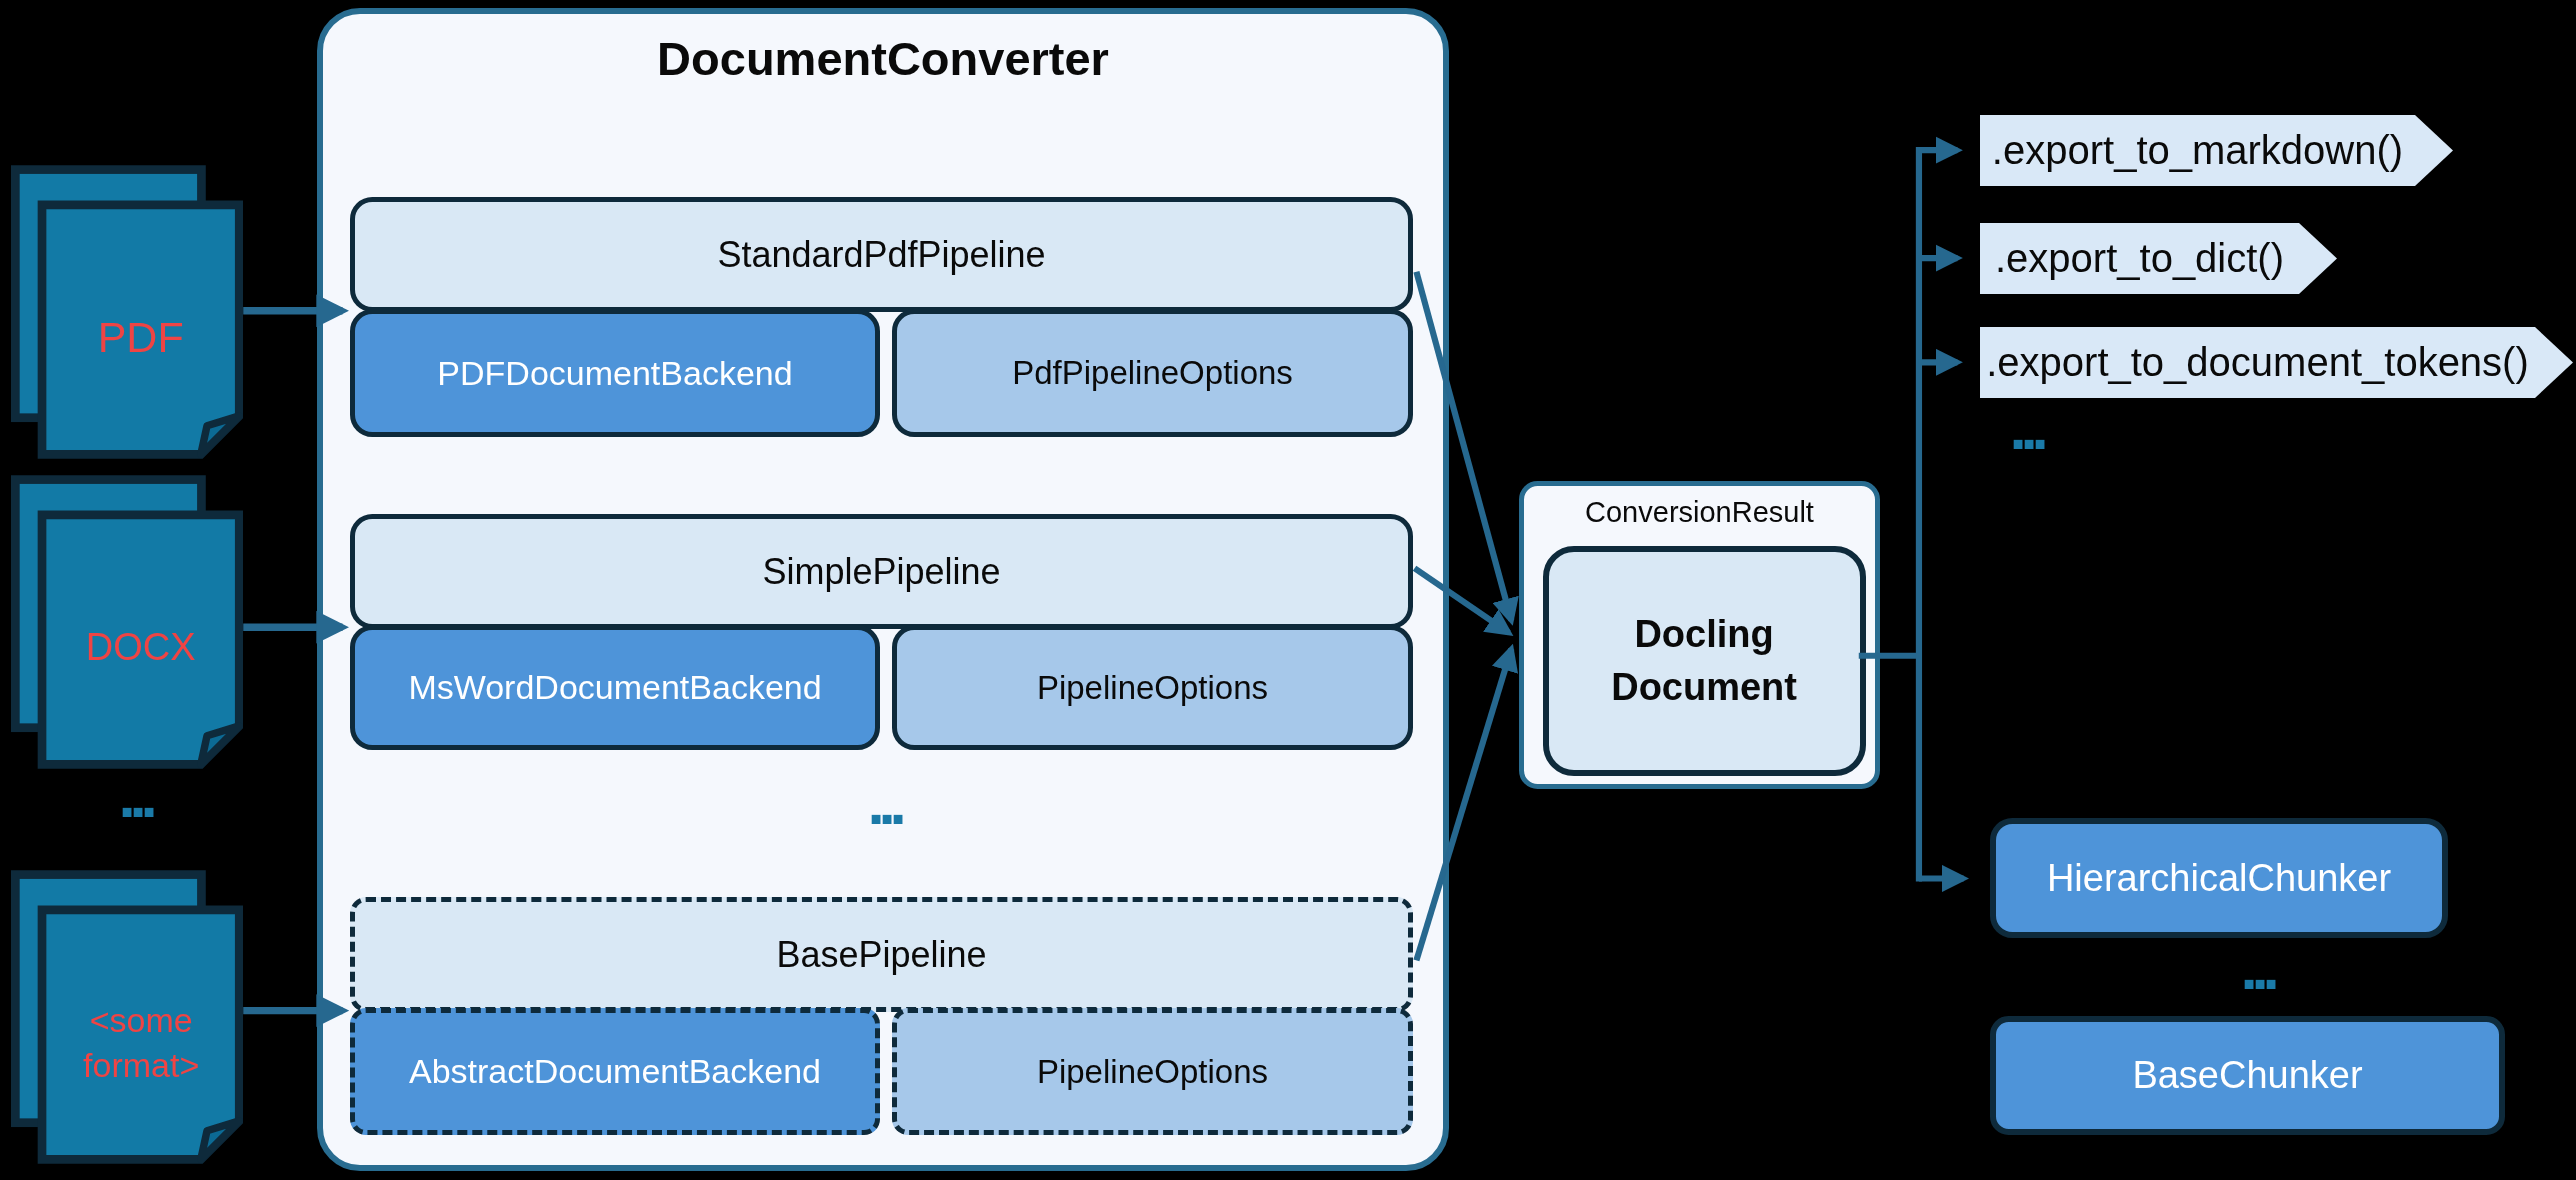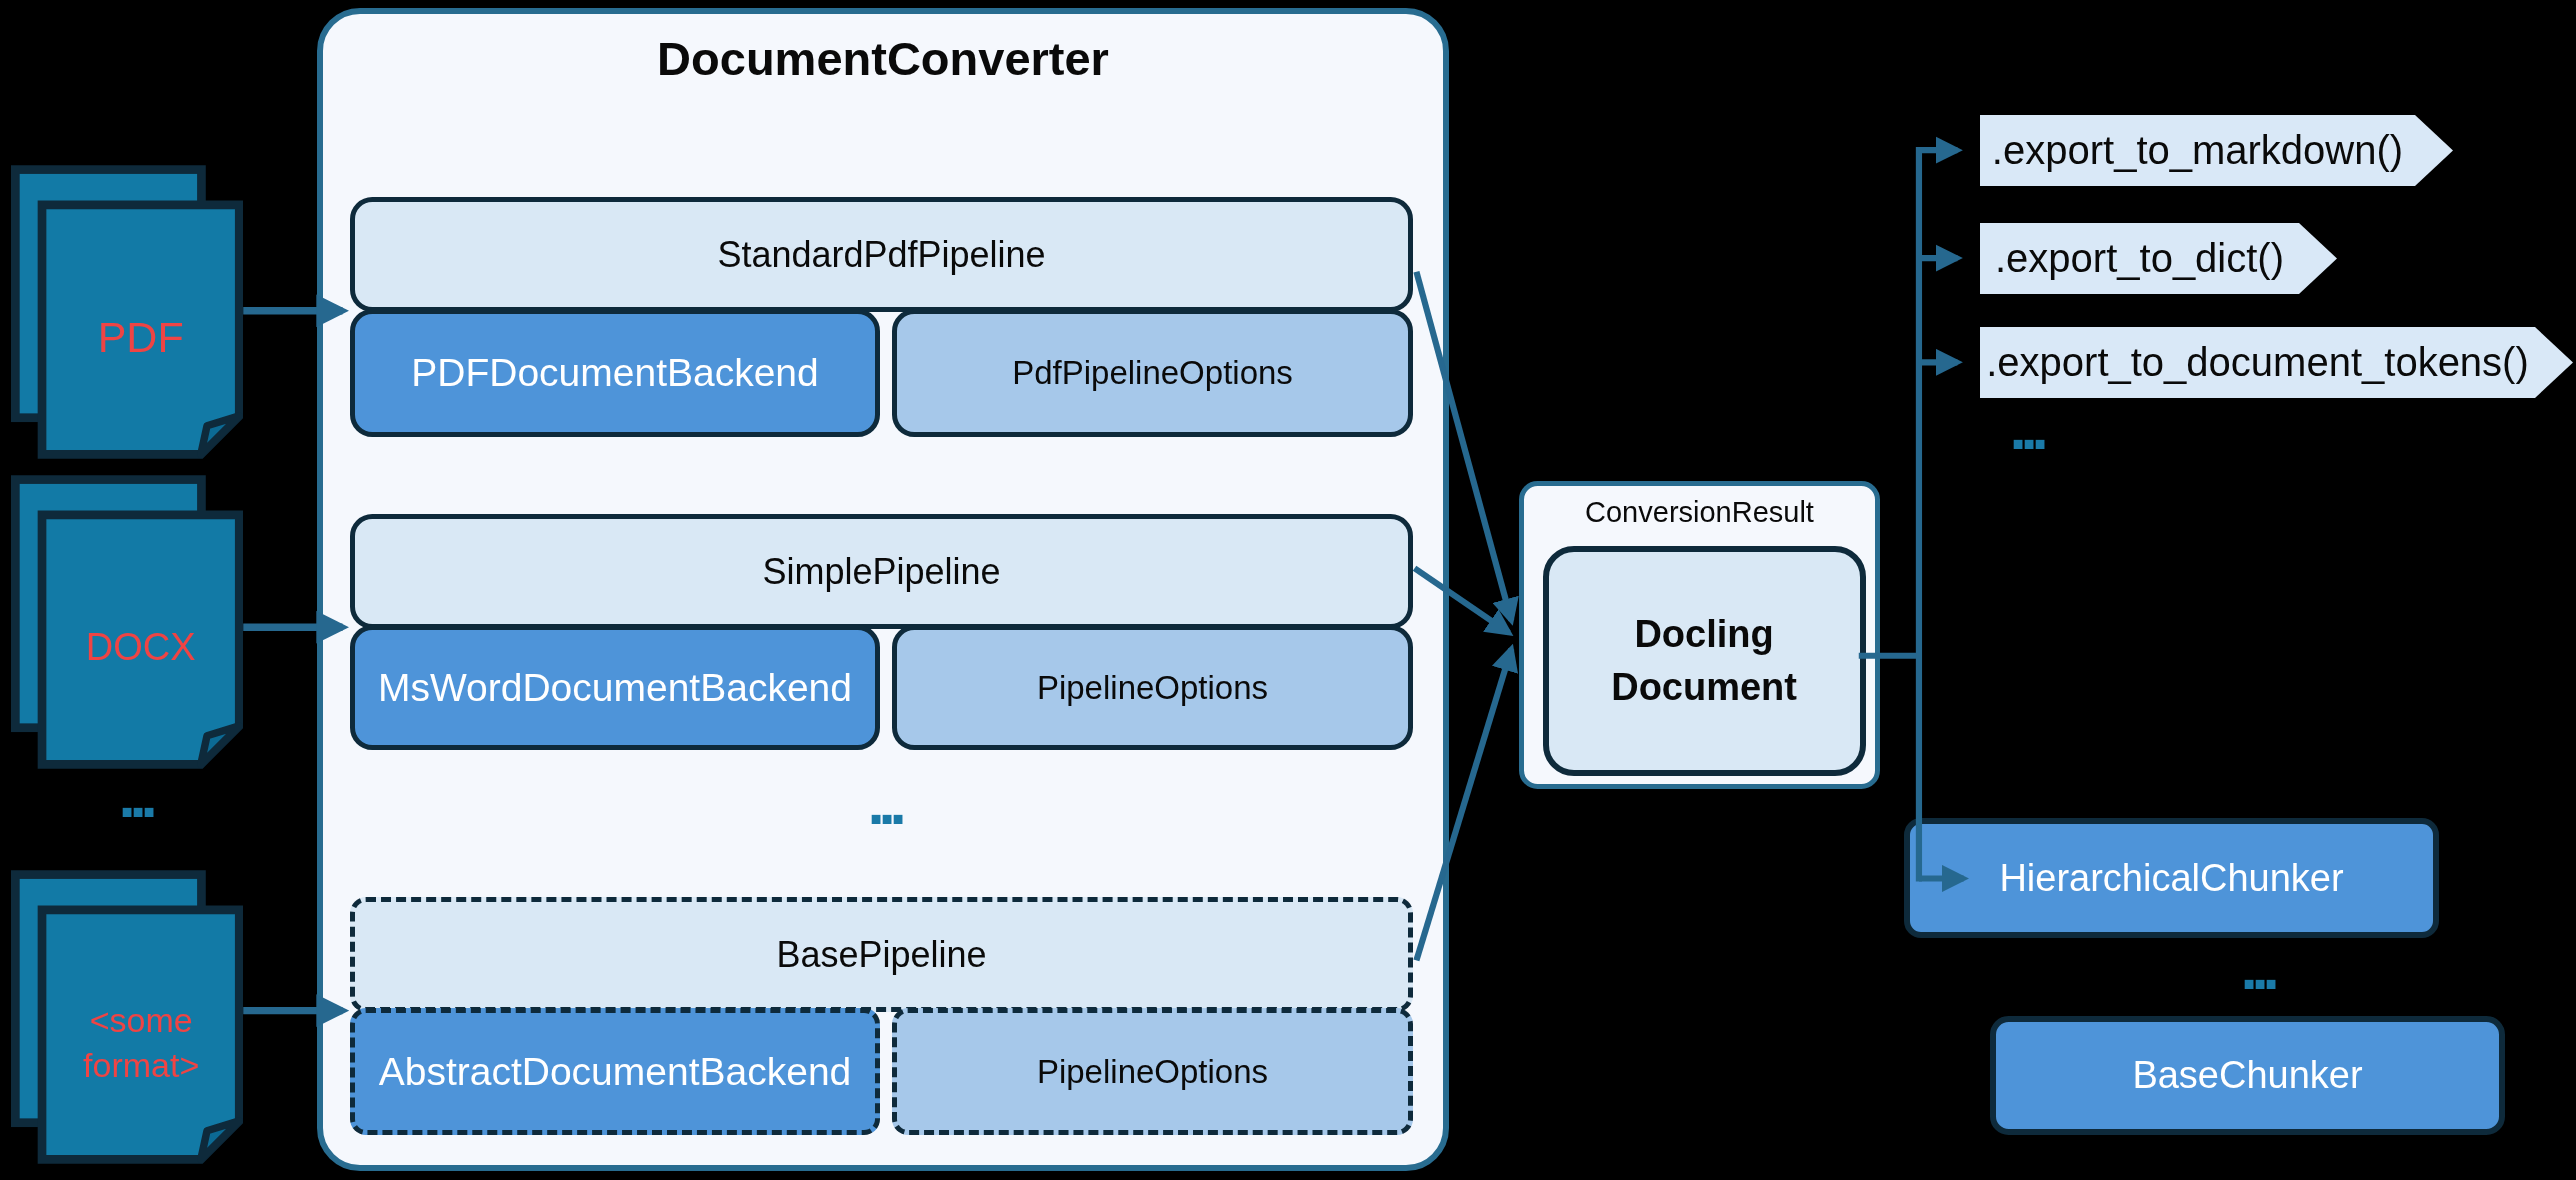--- a/index.html
+++ b/index.html
@@ -11,21 +11,21 @@
   .flexc{display:flex;align-items:center;justify-content:center;text-align:center;}
 
   
   .converter{background:#f5f8fd;border:6.2px solid #286c90;border-radius:43px;}
   .converter-title{font-size:47px;font-weight:bold;color:#0a0a0a;}
 
   
   .name-box{background:#d9e8f5;border:5.6px solid #0e2a3b;border-radius:22.3px;
             font-size:36px;color:#0a0a0a;z-index:2;}
   .backend-box{background:#4e94d9;border:5.6px solid #0e2a3b;border-radius:22.3px;
-            font-size:39px;color:#ffffff;z-index:3;}
+            font-size:34px;color:#ffffff;z-index:3;}
   .options-box{background:#a6c8ea;border:5.6px solid #0e2a3b;border-radius:22.3px;
             font-size:33px;color:#0a0a0a;z-index:3;}
   .dashed{border-style:dashed;border-radius:16px;}
 
   
   .doc-icon{width:232px;height:297px;z-index:2;}
   .doc-icon svg{position:absolute;left:0;top:0;}
   .doc-label{position:absolute;left:31px;top:48px;width:197px;height:249px;
              color:#ef4444;padding-bottom:43px;}
   .doc-label.pdf{font-size:43px;}
@@ -110,21 +110,21 @@
   <div class="abs result-box" style="left:1519px;top:481px;width:361px;height:308px;">
     <div class="result-label">ConversionResult</div>
     <div class="abs flexc docling-box" style="left:18.6px;top:60px;width:323px;height:230px;">Docling Document</div>
   </div>
 
   <div class="abs flexc chevron" style="left:1980px;top:115px;width:473px;">.export_to_markdown()</div>
   <div class="abs flexc chevron" style="left:1980px;top:223px;width:357px;">.export_to_dict()</div>
   <div class="abs flexc chevron" style="left:1980px;top:327px;width:593px;">.export_to_document_tokens()</div>
   <div class="abs dots" style="left:2026px;top:397px;">...</div>
 
-  <div class="abs flexc chunker" style="left:1904px;top:818px;width:535px;height:120px;border-radius:17px;">HierarchicalChunker</div>
+  <div class="abs flexc chunker" style="left:1990px;top:818px;width:458px;height:120px;">HierarchicalChunker</div>
   <div class="abs dots" style="left:2257px;top:937px;">...</div>
   <div class="abs flexc chunker dashed" style="left:1990px;top:1016px;width:515px;height:119px;border-radius:18.6px;">BaseChunker</div>
 
   <svg class="overlay" width="2576" height="1180" viewBox="0 0 4152 1902">
     <defs>
       <marker id="ah" viewBox="0 0 10 10" refX="8" refY="5" markerWidth="4.4" markerHeight="4.4" orient="auto-start-reverse">
         <path d="M0 0 L10 5 L0 10 z" fill="#26688f"></path>
       </marker>
     </defs>
     <g stroke="#26688f" fill="none">

